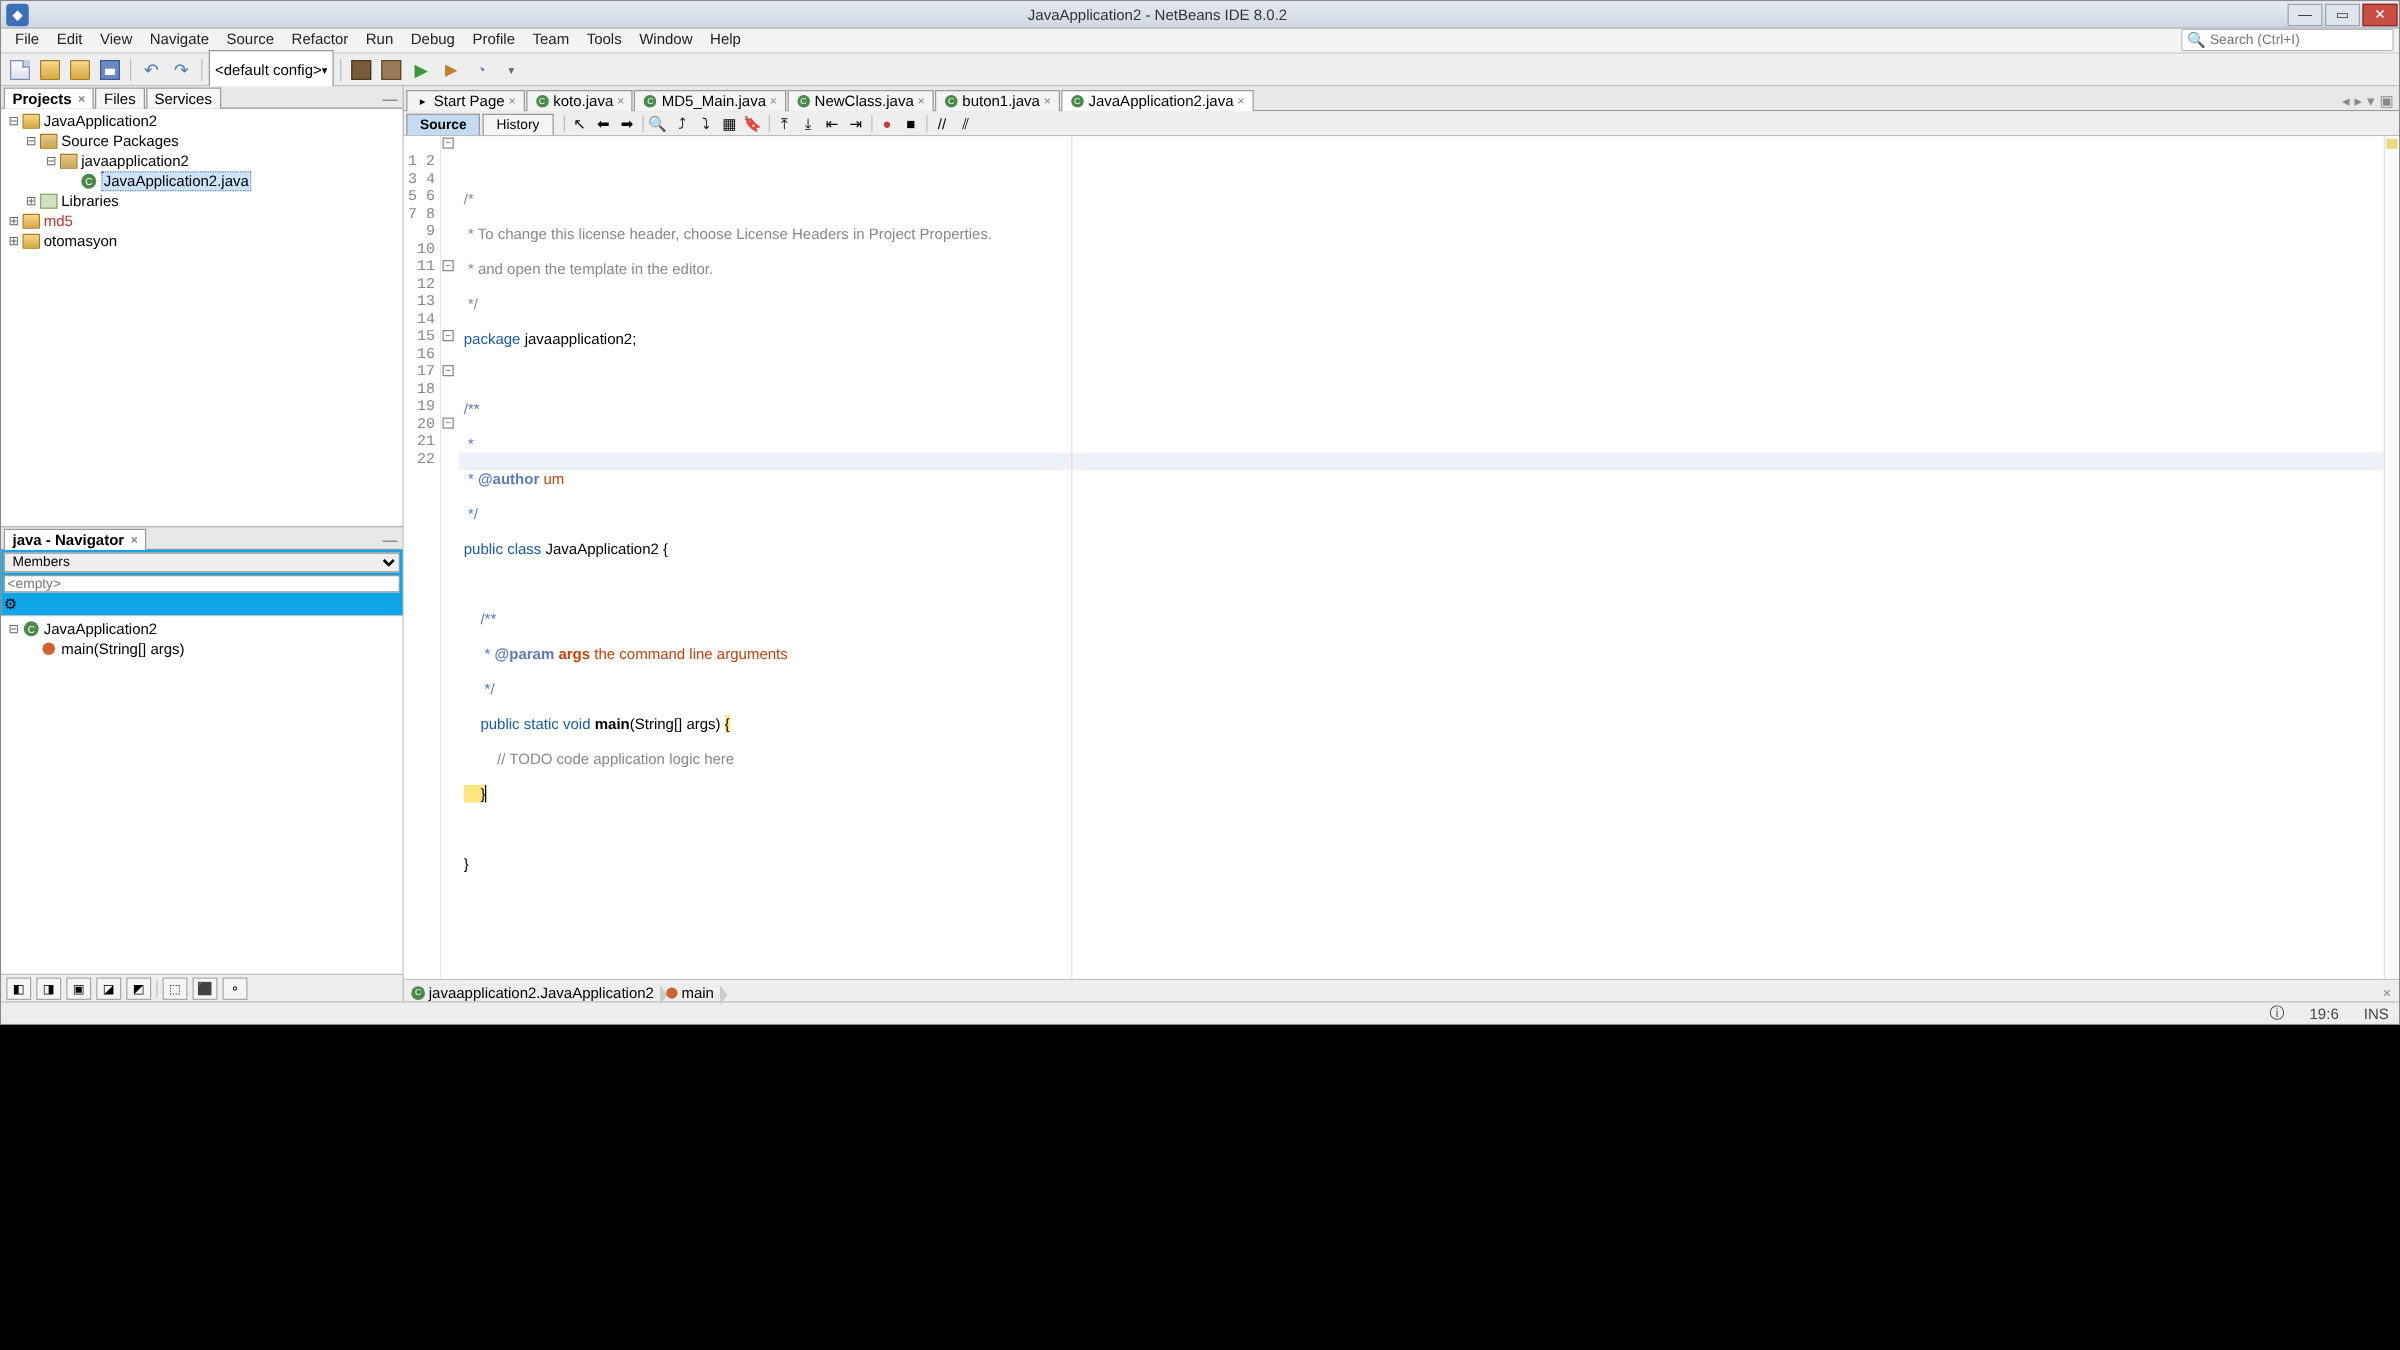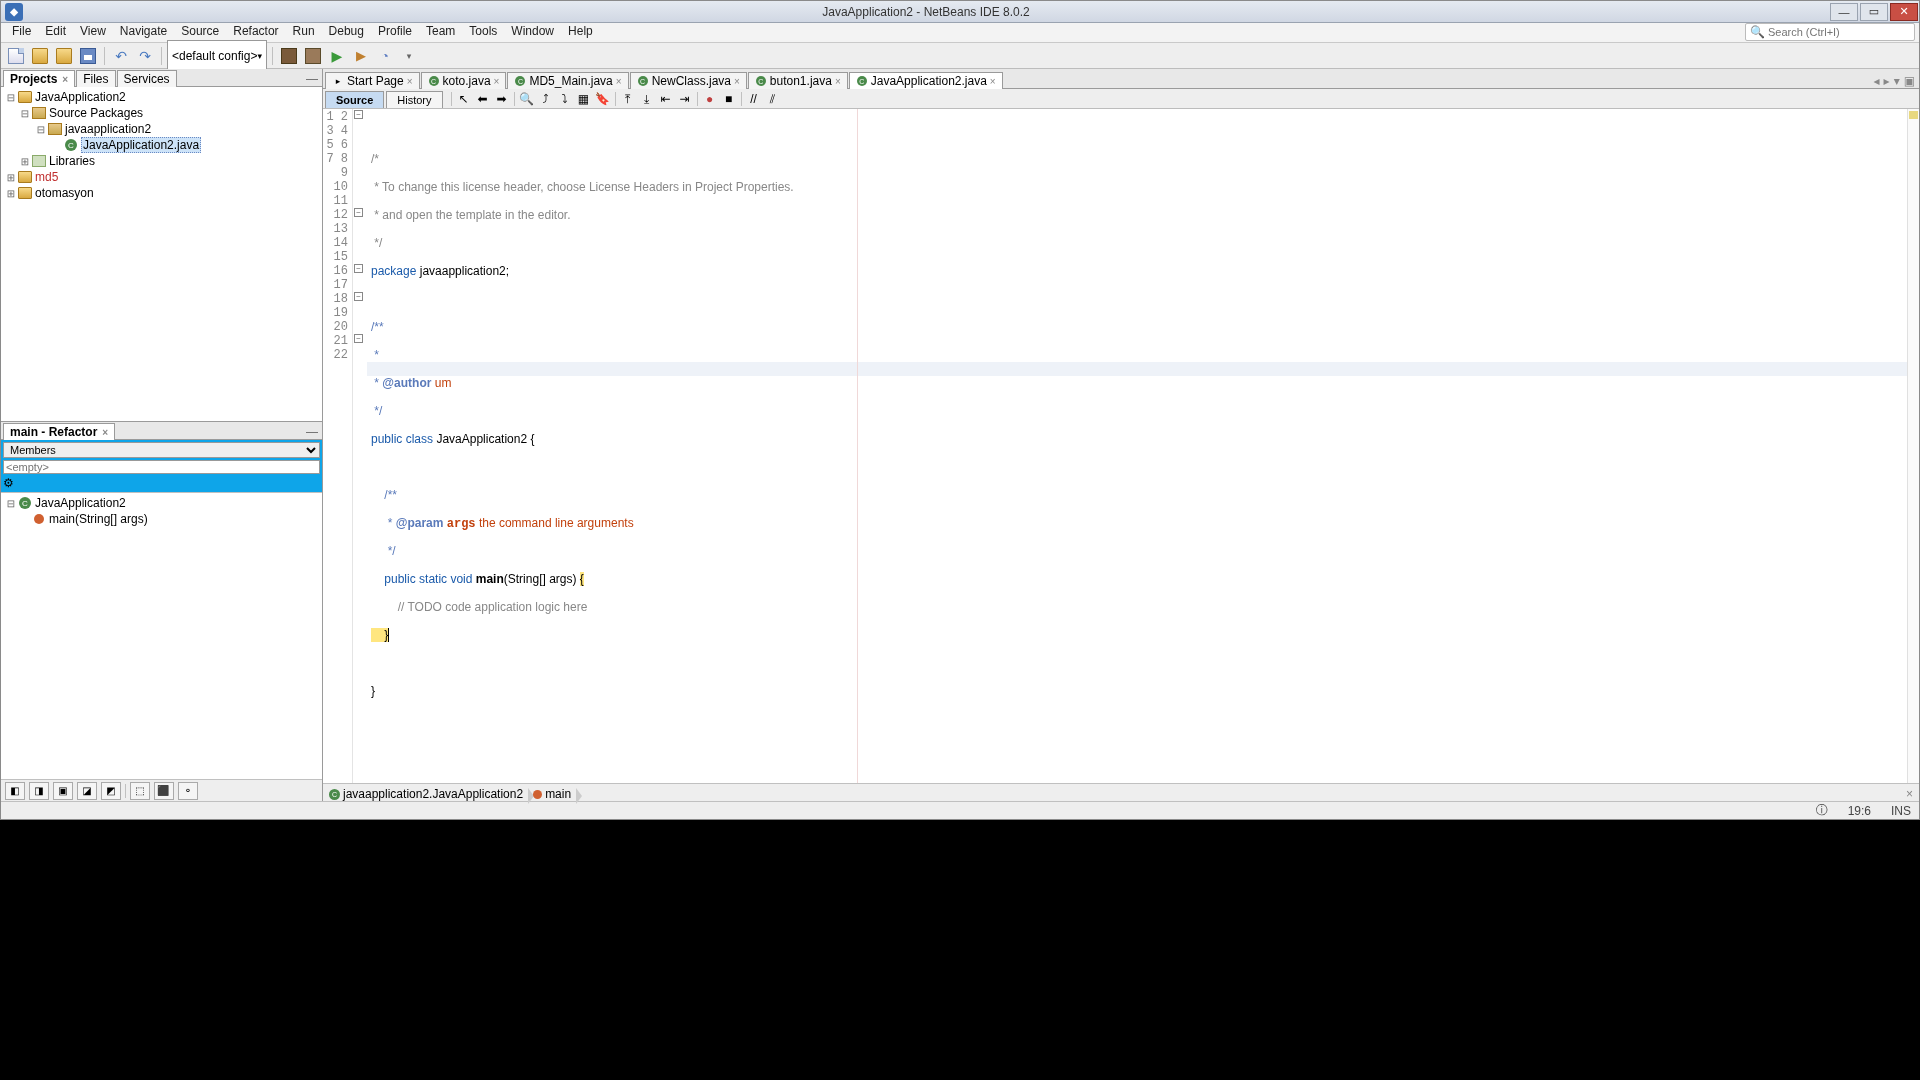--- a/index.html
+++ b/index.html
@@ -90,21 +90,21 @@
 
 .editor-subtabs { height:20px; display:flex; background:#eee; border-bottom:1px solid #bcbcbc; align-items:center;}
 .sub-tab { padding:2px 10px; border:1px solid #9a9a9a; border-bottom:none; background:#f5f5f5; font-size:11px; margin-left:2px; position:relative; top:1px;}
 .sub-tab.active { background:#c6dbf2; font-weight:bold;}
 .ed-toolbar { display:flex; align-items:center; gap:1px; margin-left:6px;}
 .ed-toolbar .eb { width:18px; height:16px; display:flex; align-items:center; justify-content:center; border:1px solid transparent;}
 .ed-toolbar .ebsep { width:1px; height:14px; background:#c0c0c0; margin:0 2px;}
 
 
 .editor-body { flex:1; display:flex; background:#fff; min-height:0; position:relative;}
-.gutter { width:30px; background:#fff; border-right:1px solid #e4e4e4; text-align:right; padding:1px 4px 0 0; color:#888; font-family:"Consolas","Courier New",monospace; font-size:12px; line-height:14px;}
+.gutter { width:30px; background:#fff; border-right:1px solid #e4e4e4; text-align:right; padding:13px 4px 0 0; color:#888; font-family:"Consolas","Courier New",monospace; font-size:12px; line-height:14px;}
 .fold-gutter { width:14px; background:#fff; position:relative;}
 .fold-box{position:absolute;left:1px;width:9px;height:9px;border:1px solid #888;font-size:8px;line-height:7px;text-align:center;color:#666;background:#fff;}
 .code { flex:1; font-family:"Consolas","Courier New",monospace; font-size:12px; line-height:14px; padding:1px 0 0 4px; position:relative; white-space:pre;}
 .code .ln { height:14px; }
 .margin-line { position:absolute; top:0; bottom:0; left:490px; width:1px; background:#f0d8d8;}
 .hl-line { position:absolute; left:0; right:0; height:14px; background:#eef2f8;}
 .err-strip { width:12px; background:#fafafa; border-left:1px solid #e0e0e0; position:relative;}
 .c-kw{color:#1a5aaa;} .c-cm{color:#888;} .c-doc{color:#c2410c;} .c-docstar{color:#5a7aba;} .c-doctag{color:#5a7aba;font-weight:bold;}
 .c-cls{font-weight:normal;color:#000;} .c-meth{font-weight:bold;}
 .brace-hl{background:#ffe680;}
@@ -269,21 +269,21 @@
             <span class="ticon">
               <span class="ic-project"></span>
             </span>
             <span class="tlabel">otomasyon</span>
           </div>
       </div>
 
       <div class="nav-panel">
         <div class="panel-tabs">
           <div class="panel-tab active">
-              <span>main - Refactor</span>
+              <span>java - Navigator</span>
               <span class="x">×</span>
             </div>
           <div class="panel-ctrl">
               <span>—</span>
             </div>
         </div>
         <div class="nav-combo-row">
           <select><option>Members</option></select>
           <input placeholder="&lt;empty&gt;" style="">
           <div class="nb">⚙</div>
@@ -437,21 +437,21 @@
 <div class="ln"><span class="c-cm"> */</span></div>
 <div class="ln"><span class="c-kw">package</span><span> javaapplication2;</span></div>
 <div class="ln"><span></span></div>
 <div class="ln"><span class="c-docstar">/**</span></div>
 <div class="ln"><span class="c-docstar"> *</span></div>
 <div class="ln"><span class="c-docstar"> * </span><span class="c-doctag">@author</span><span class="c-doc"> um</span></div>
 <div class="ln"><span class="c-docstar"> */</span></div>
 <div class="ln"><span class="c-kw">public</span> <span class="c-kw">class</span> <span class="c-cls">JavaApplication2</span><span> {</span></div>
 <div class="ln"><span></span></div>
 <div class="ln"><span class="c-docstar">    /**</span></div>
-<div class="ln"><span class="c-docstar">     * </span><span class="c-doctag">@param</span><span class="c-doc"> </span><span class="c-doc" style="font-weight:bold;font-family:Liberation Mono, monospace;">args</span><span class="c-doc"> the command line arguments</span></div>
+<div class="ln"><span class="c-docstar">     * </span><span class="c-doctag">@param</span><span class="c-doc"> </span><span class="c-doc" style="font-weight:bold;">args</span><span class="c-doc"> the command line arguments</span></div>
 <div class="ln"><span class="c-docstar">     */</span></div>
 <div class="ln"><span>    </span><span class="c-kw">public</span> <span class="c-kw">static</span> <span class="c-kw">void</span> <span class="c-meth">main</span><span>(String[] args) </span><span class="brace-hl">{</span></div>
 <div class="ln"><span class="c-cm">        // TODO code application logic here</span></div>
 <div class="ln"><span class="brace-hl">    }</span><span style="border-left:1px solid #000;">&nbsp;</span></div>
 <div class="ln"><span>    </span></div>
 <div class="ln"><span>}</span></div>
 <div class="ln"><span></span></div>
         </div>
         <div class="err-strip">
           <div style="position:absolute;top:2px;left:1px;right:1px;height:8px;background:#e8d880;"></div>

